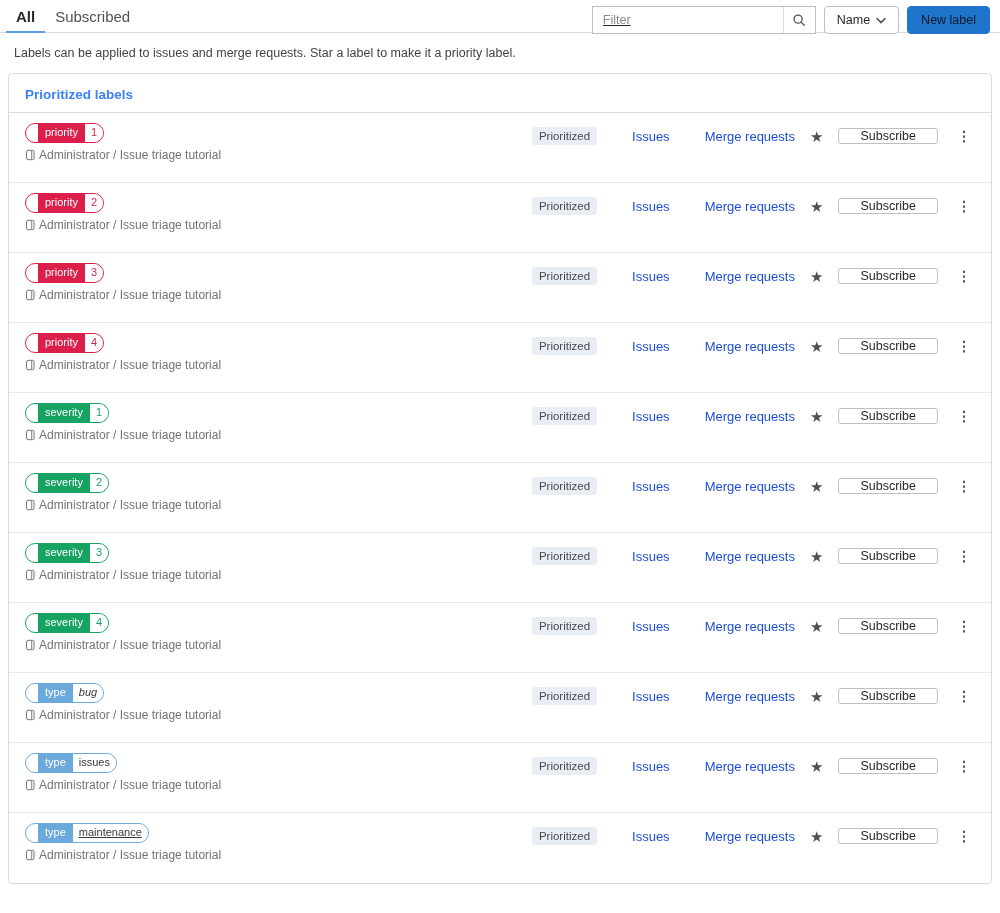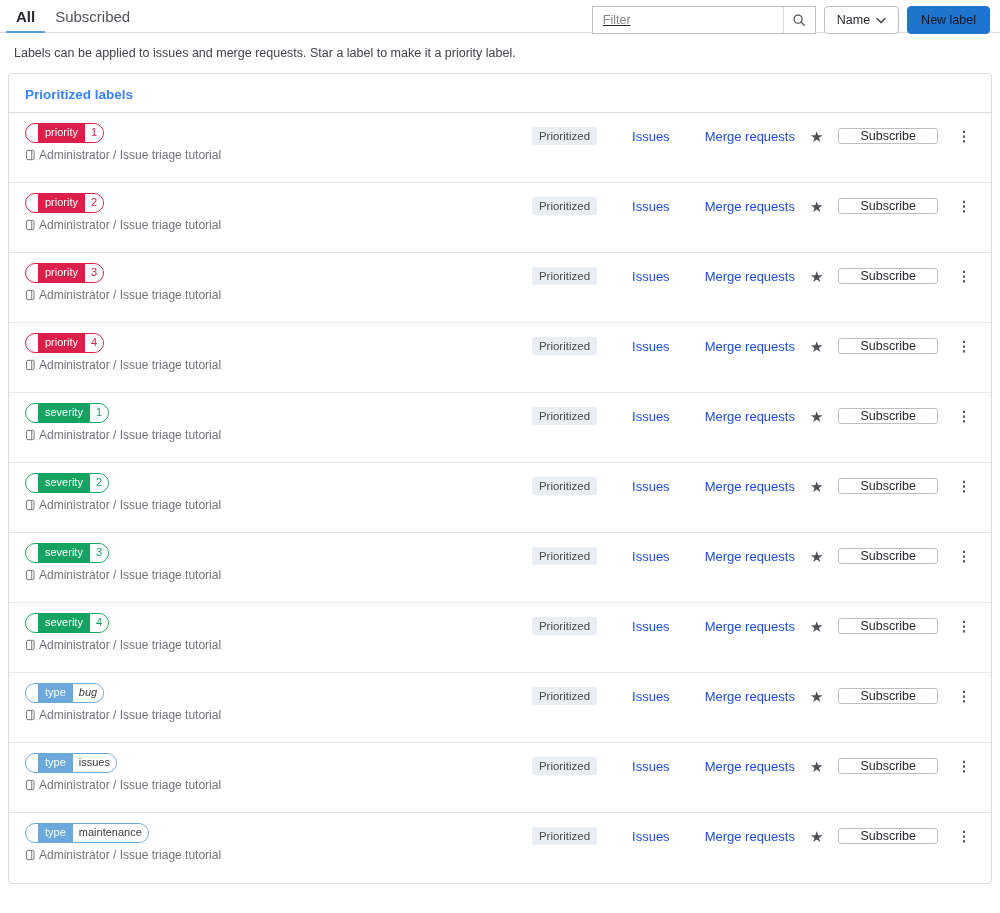--- a/index.html
+++ b/index.html
@@ -317,21 +317,21 @@
       <span class="star">★</span>
       <button class="subscribe">Subscribe</button>
       <span class="kebab">⋮</span>
     </div>
   </li>
 
   <li class="label-row">
     <div class="row-left">
       <span class="scoped-label" style="border-color: rgb(107, 169, 221);">
         <span class="scope" style="background: rgb(107, 169, 221);">type</span>
-            <span class="value" style="color: rgb(58, 58, 63);">maintenance</span>
+            <span class="value" style="color: rgb(58, 58, 63); text-decoration: underline;">maintenance</span>
       </span>
       <div class="project">
         <svg class="proj-icon" viewBox="0 0 16 16">
           <rect x="2.2" y="1.2" width="11" height="13.6" rx="2.2" fill="none" stroke="currentColor" stroke-width="1.4"></rect>
           <line x1="9.8" y1="1.5" x2="9.8" y2="14.5" stroke="currentColor" stroke-width="1.4"></line>
         </svg><span class="proj-text">Administrator / Issue triage tutorial</span>
       </div>
     </div>
     <div class="row-actions">
       <span class="badge">Prioritized</span>

